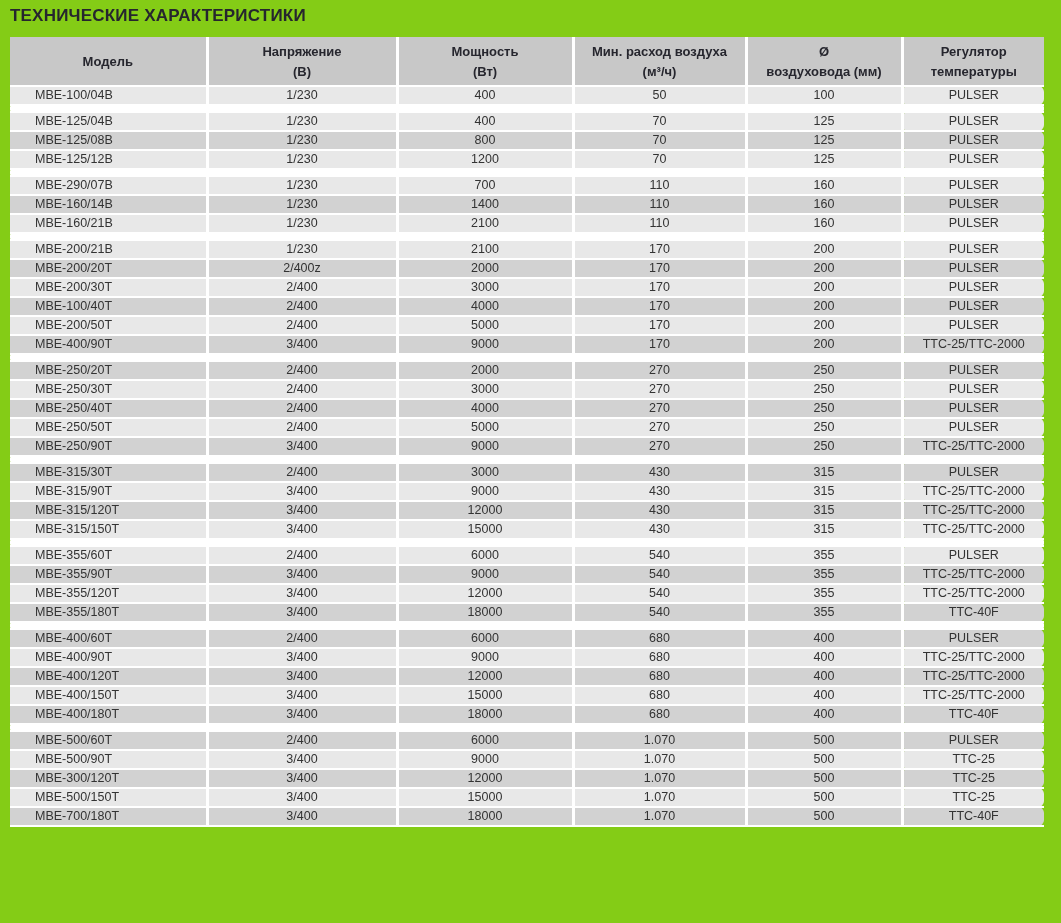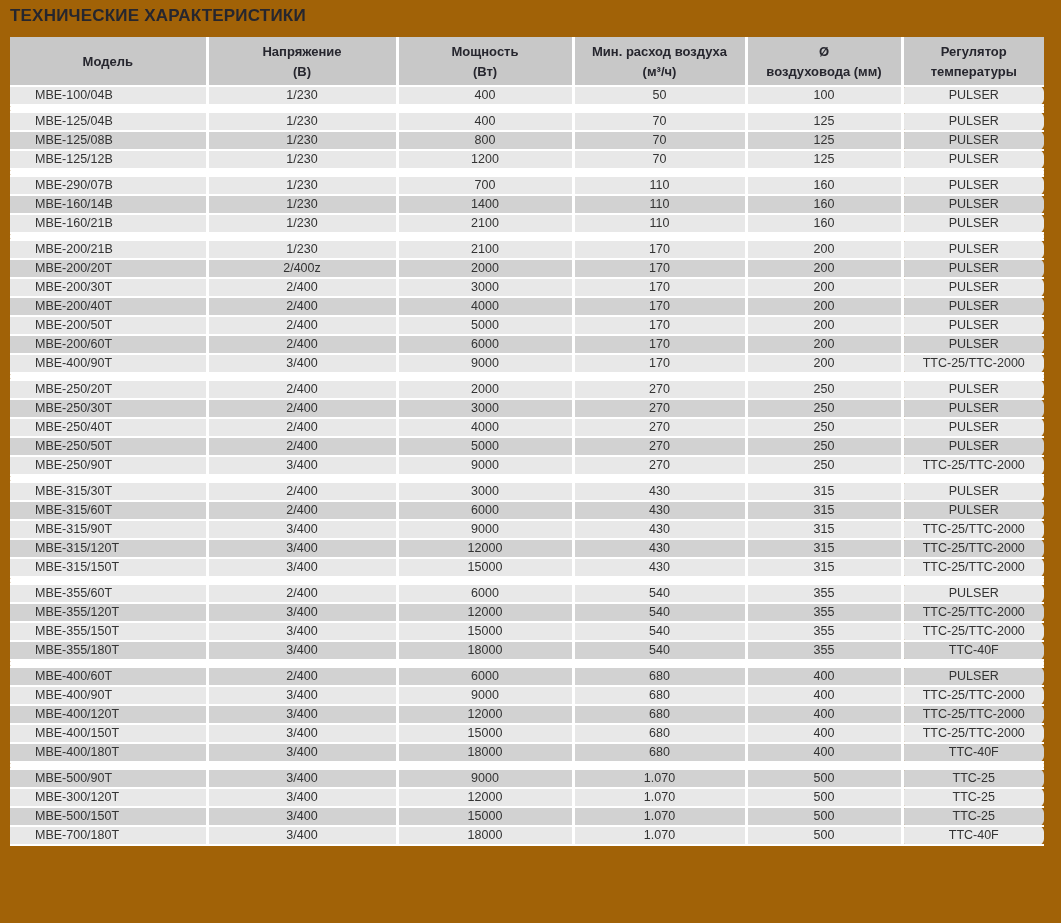--- a/index.html
+++ b/index.html
@@ -6,21 +6,21 @@
     margin: 0;
     padding: 0;
     background: #ffffff;
     font-family: "Liberation Sans", "DejaVu Sans", sans-serif;
   }
   .page {
     width: 1061px;
     height: 923px;
     box-sizing: border-box;
     padding: 4px 0 0 10px;
-    background: #a16207;
+    background: #84cc16;
   }
   .page-title {
     font-size: 17px;
     font-weight: bold;
     color: #26262e;
     letter-spacing: 0.2px;
     margin: 2px 0 11px 0;
   }
   table.specs {
     border-collapse: collapse;
@@ -225,39 +225,31 @@
         </tr>
         <tr>
           <td class="model-cell">MBE-200/30T</td>
           <td>2/400</td>
           <td>3000</td>
           <td>170</td>
           <td>200</td>
           <td>PULSER</td>
         </tr>
         <tr>
-          <td class="model-cell">MBE-200/40T</td>
+          <td class="model-cell">MBE-100/40T</td>
           <td>2/400</td>
           <td>4000</td>
           <td>170</td>
           <td>200</td>
           <td>PULSER</td>
         </tr>
         <tr>
           <td class="model-cell">MBE-200/50T</td>
           <td>2/400</td>
           <td>5000</td>
-          <td>170</td>
-          <td>200</td>
-          <td>PULSER</td>
-        </tr>
-        <tr>
-          <td class="model-cell">MBE-200/60T</td>
-          <td>2/400</td>
-          <td>6000</td>
           <td>170</td>
           <td>200</td>
           <td>PULSER</td>
         </tr>
         <tr>
           <td class="model-cell">MBE-400/90T</td>
           <td>3/400</td>
           <td>9000</td>
           <td>170</td>
           <td>200</td>
@@ -311,28 +303,20 @@
         </tr>
         <tr>
           <td class="model-cell">MBE-315/30T</td>
           <td>2/400</td>
           <td>3000</td>
           <td>430</td>
           <td>315</td>
           <td>PULSER</td>
         </tr>
         <tr>
-          <td class="model-cell">MBE-315/60T</td>
-          <td>2/400</td>
-          <td>6000</td>
-          <td>430</td>
-          <td>315</td>
-          <td>PULSER</td>
-        </tr>
-        <tr>
           <td class="model-cell">MBE-315/90T</td>
           <td>3/400</td>
           <td>9000</td>
           <td>430</td>
           <td>315</td>
           <td>TTC-25/TTC-2000</td>
         </tr>
         <tr>
           <td class="model-cell">MBE-315/120T</td>
           <td>3/400</td>
@@ -354,31 +338,31 @@
         </tr>
         <tr>
           <td class="model-cell">MBE-355/60T</td>
           <td>2/400</td>
           <td>6000</td>
           <td>540</td>
           <td>355</td>
           <td>PULSER</td>
         </tr>
         <tr>
-          <td class="model-cell">MBE-355/120T</td>
-          <td>3/400</td>
-          <td>12000</td>
+          <td class="model-cell">MBE-355/90T</td>
+          <td>3/400</td>
+          <td>9000</td>
           <td>540</td>
           <td>355</td>
           <td>TTC-25/TTC-2000</td>
         </tr>
         <tr>
-          <td class="model-cell">MBE-355/150T</td>
-          <td>3/400</td>
-          <td>15000</td>
+          <td class="model-cell">MBE-355/120T</td>
+          <td>3/400</td>
+          <td>12000</td>
           <td>540</td>
           <td>355</td>
           <td>TTC-25/TTC-2000</td>
         </tr>
         <tr>
           <td class="model-cell">MBE-355/180T</td>
           <td>3/400</td>
           <td>18000</td>
           <td>540</td>
           <td>355</td>
@@ -424,20 +408,28 @@
           <td>3/400</td>
           <td>18000</td>
           <td>680</td>
           <td>400</td>
           <td>TTC-40F</td>
         </tr>
         <tr class="spacer">
           <td colspan="6"></td>
         </tr>
         <tr>
+          <td class="model-cell">MBE-500/60T</td>
+          <td>2/400</td>
+          <td>6000</td>
+          <td>1.070</td>
+          <td>500</td>
+          <td>PULSER</td>
+        </tr>
+        <tr>
           <td class="model-cell">MBE-500/90T</td>
           <td>3/400</td>
           <td>9000</td>
           <td>1.070</td>
           <td>500</td>
           <td>TTC-25</td>
         </tr>
         <tr>
           <td class="model-cell">MBE-300/120T</td>
           <td>3/400</td>

